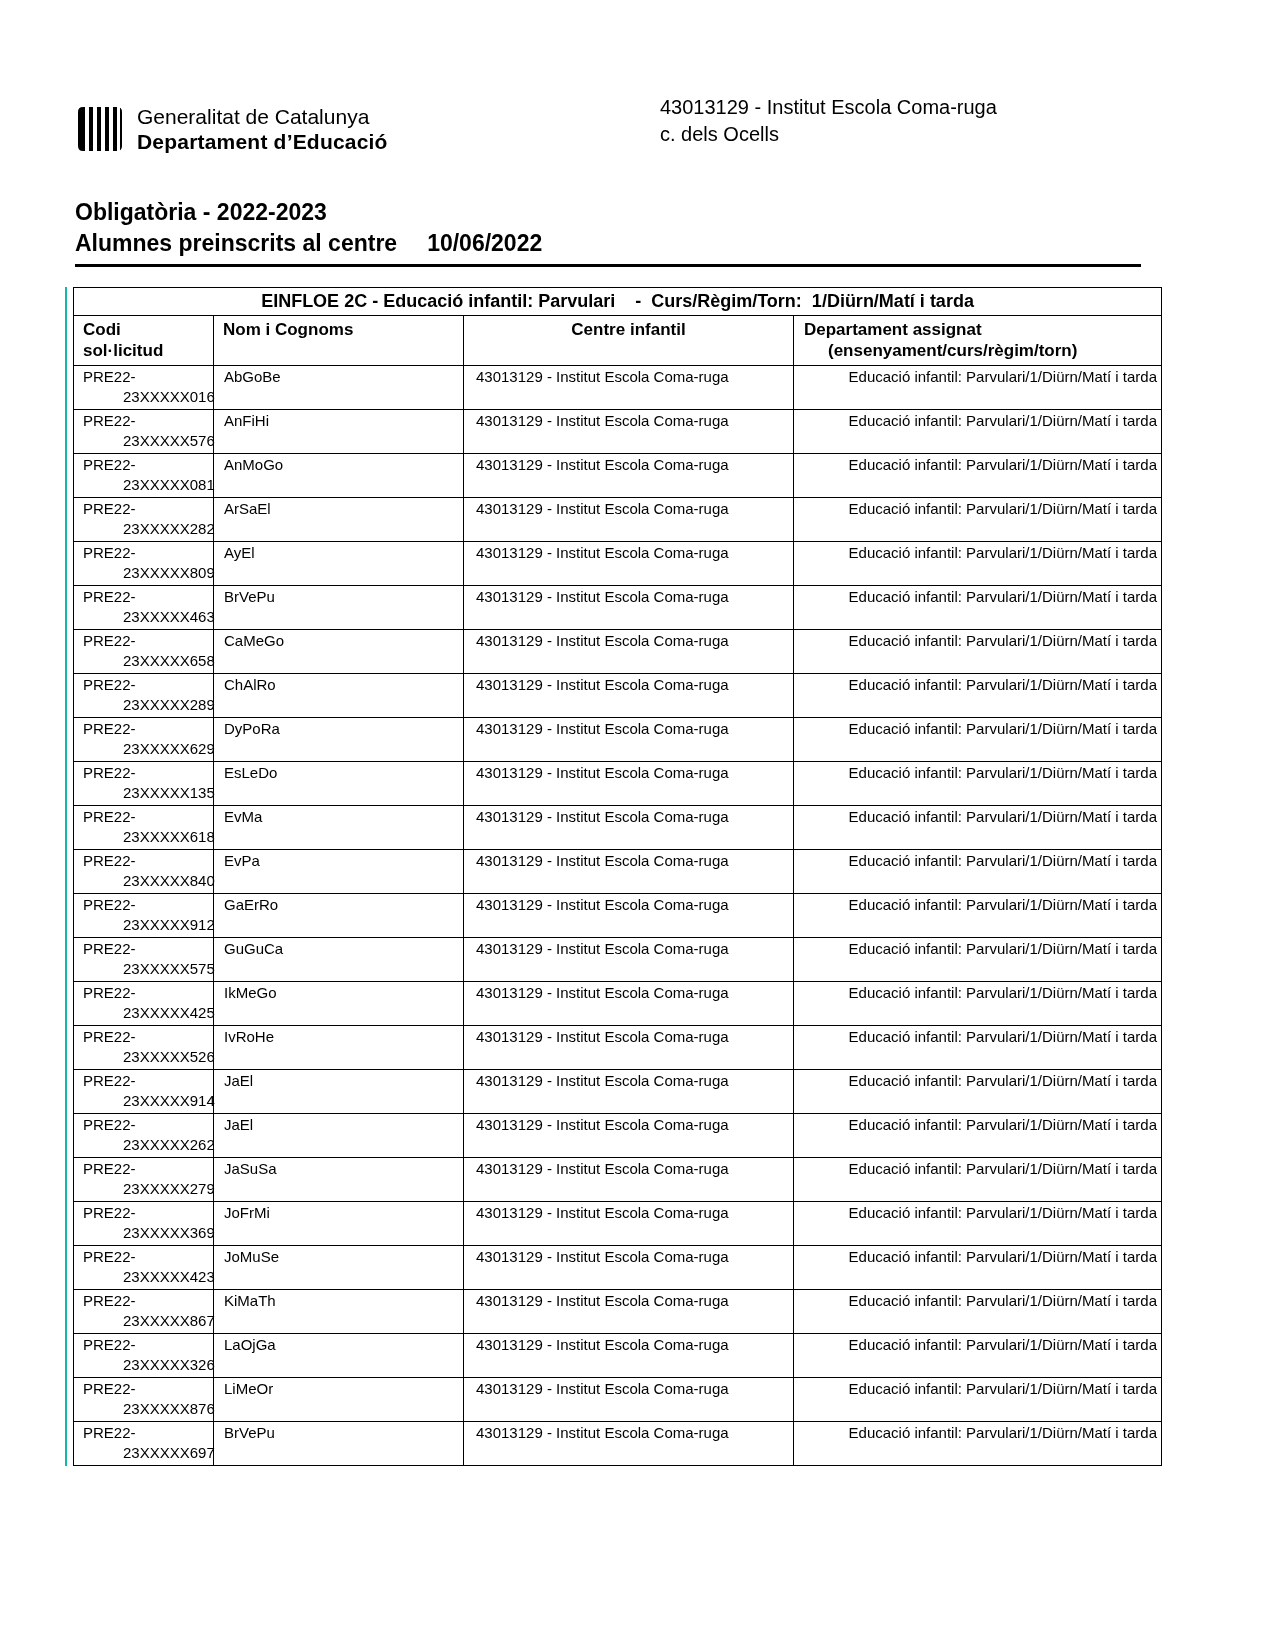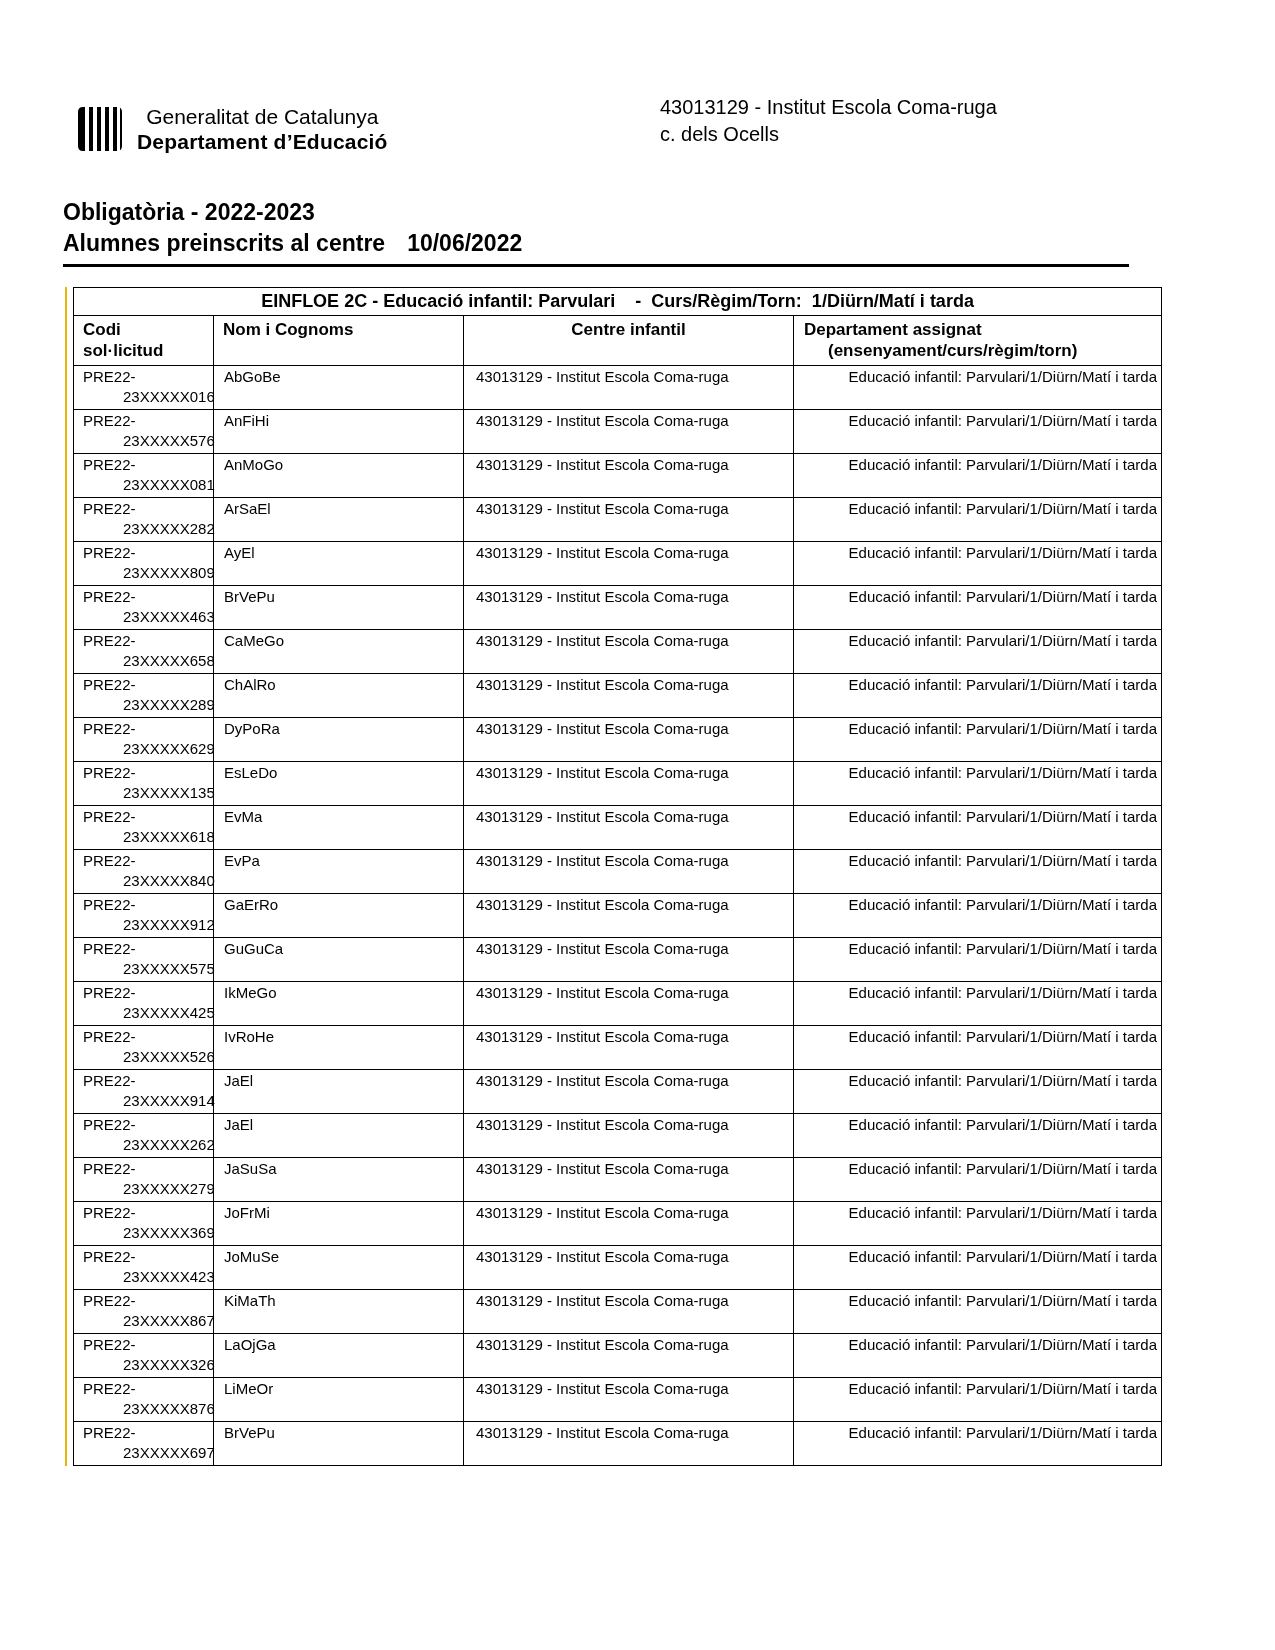--- a/index.html
+++ b/index.html
@@ -9,43 +9,43 @@
     font-family: "Liberation Sans", sans-serif;
     color: #000;
     position: relative;
     overflow: hidden;
   }
   .page { position: absolute; inset: 0; background: #fff; }
 
   
   .org-block {
     position: absolute; top: 104px; left: 75px;
-    display: flex; align-items: center; gap: 12px; text-align: center;
+    display: flex; align-items: center; gap: 12px;
   }
   .logo { width: 50px; height: 50px; flex: 0 0 auto; }
   .logo svg { width: 50px; height: 50px; display: block; }
   .org-line1 { font-size: 21px; line-height: 25px; }
   .org-line2 { font-size: 21px; line-height: 25px; font-weight: bold; letter-spacing: 0.2px; }
 
   .address-block {
     position: absolute; top: 94px; left: 660px;
     font-size: 20px; line-height: 27px;
   }
 
   
-  .title-block { position: absolute; top: 198px; left: 63px; width: 1066px; }
+  .title-block { position: absolute; top: 198px; left: 75px; width: 1066px; }
   .title1 { font-size: 23px; font-weight: bold; line-height: 28px; }
   .title2 { font-size: 23px; font-weight: bold; line-height: 28px; margin-top: 3px; }
-  .title2 .date { margin-left: 22px; }
+  .title2 .date { margin-left: 30px; }
   .title-rule { border-bottom: 3px solid #000; margin-top: 7px; }
 
   
   .table-wrap {
     position: absolute; top: 287px; left: 65px; width: 1088px;
-    border-left: 2px solid #eab308;
+    border-left: 2px solid #14b8a6;
     padding-left: 6px;
   }
   table.data-table {
     width: 100%;
     border-collapse: collapse;
     table-layout: fixed;
   }
   .data-table th, .data-table td {
     border: 1px solid #000;
     vertical-align: top;

